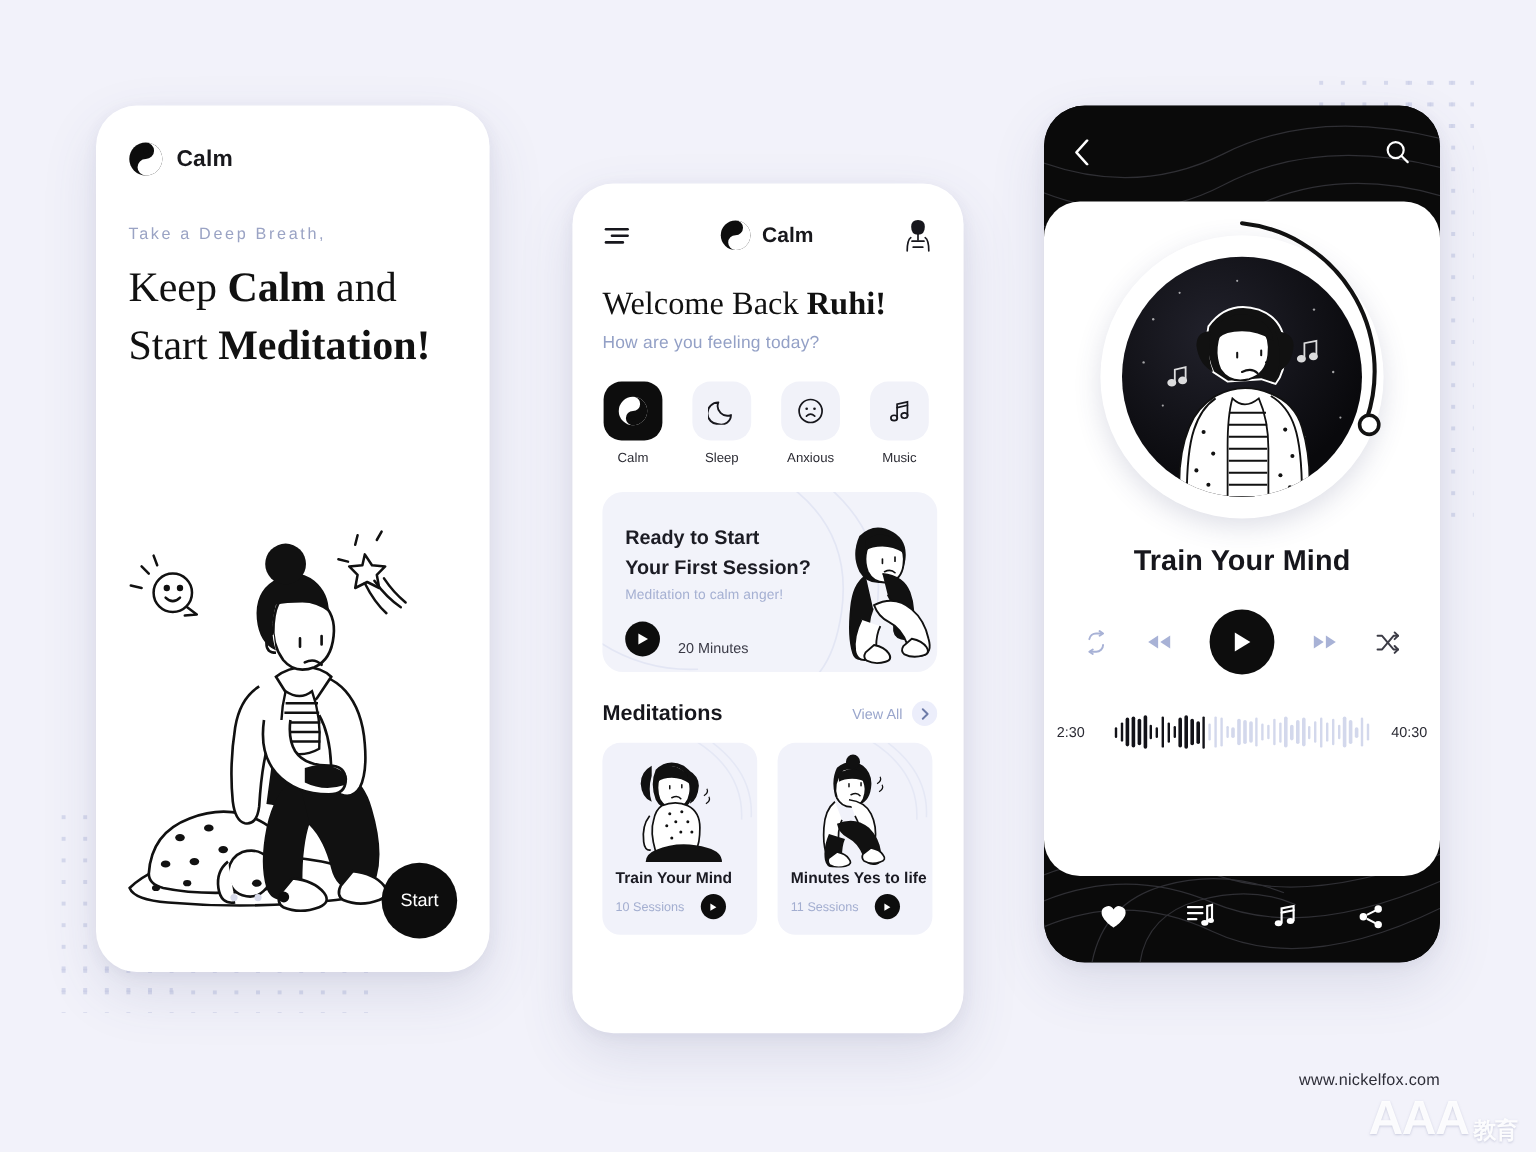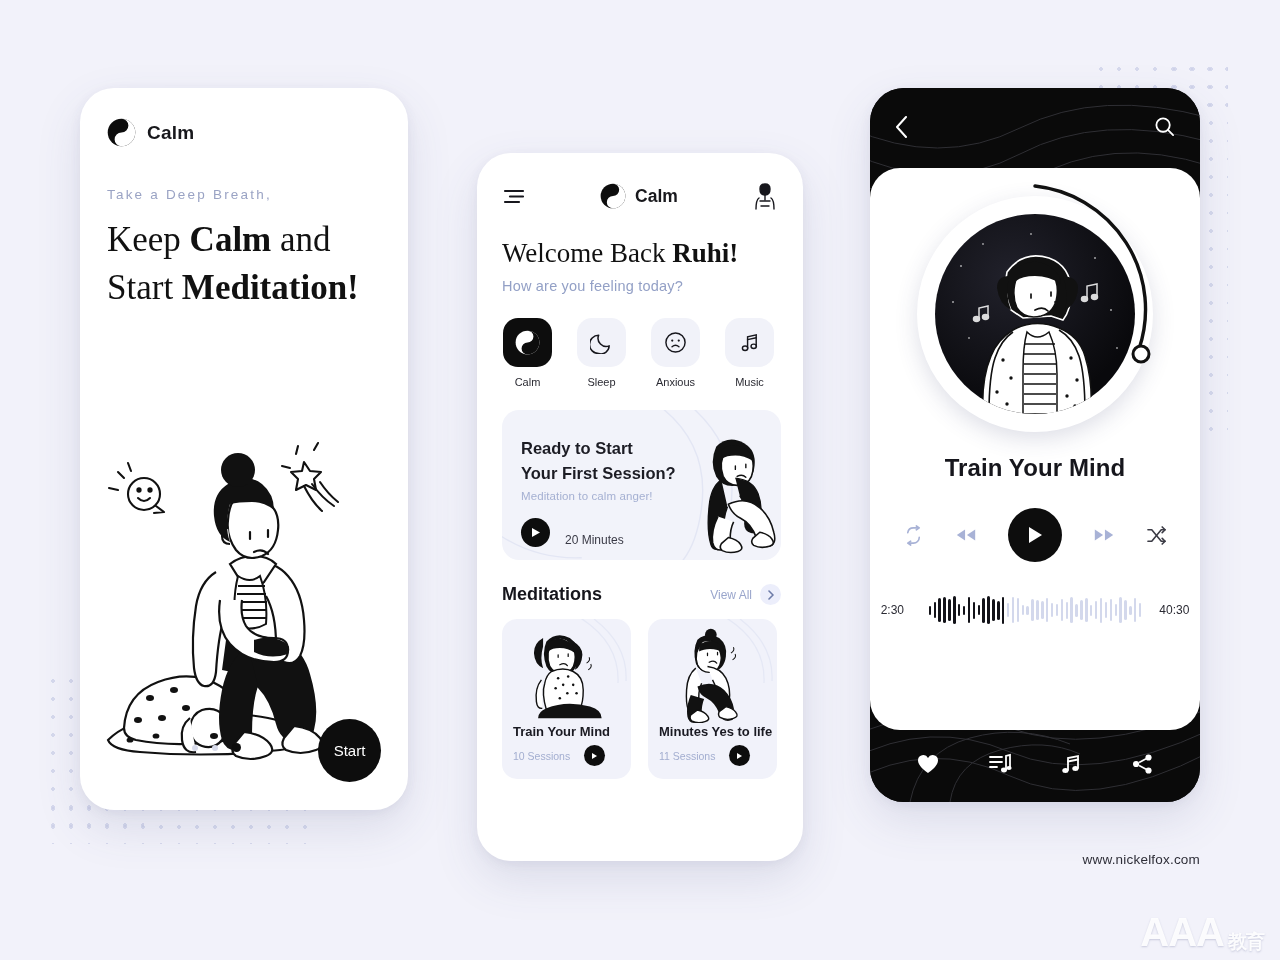--- a/index.html
+++ b/index.html
@@ -154,21 +154,21 @@
   .wave { display:flex; align-items:center; gap:2.5px; height:34px; cursor:pointer; }
   .wb { width:2.4px; border-radius:2px; }
 
   .p3-nav {
     position:absolute; left:0; right:0; bottom:0; height:72px;
     display:flex; align-items:center; justify-content:space-around; padding:0 22px;
   }
   .nav-ic { cursor:pointer; }
 
   .site {
-    position:absolute; right:80px; top:852px;
+    position:absolute; right:80px; top:892px;
     font-size:13.5px; color:#2e2e38; letter-spacing:.2px;
   }
   .wm {
     position:absolute; right:16px; top:910px; display:flex; align-items:flex-end; gap:4px;
     font-size:40px; font-weight:700; color:rgba(255,255,255,.92);
     text-shadow:0 1px 2px rgba(120,125,165,.35); letter-spacing:-1px;
   }
   .wm small { font-size:19px; font-weight:700; }
 </style>
 </head>

